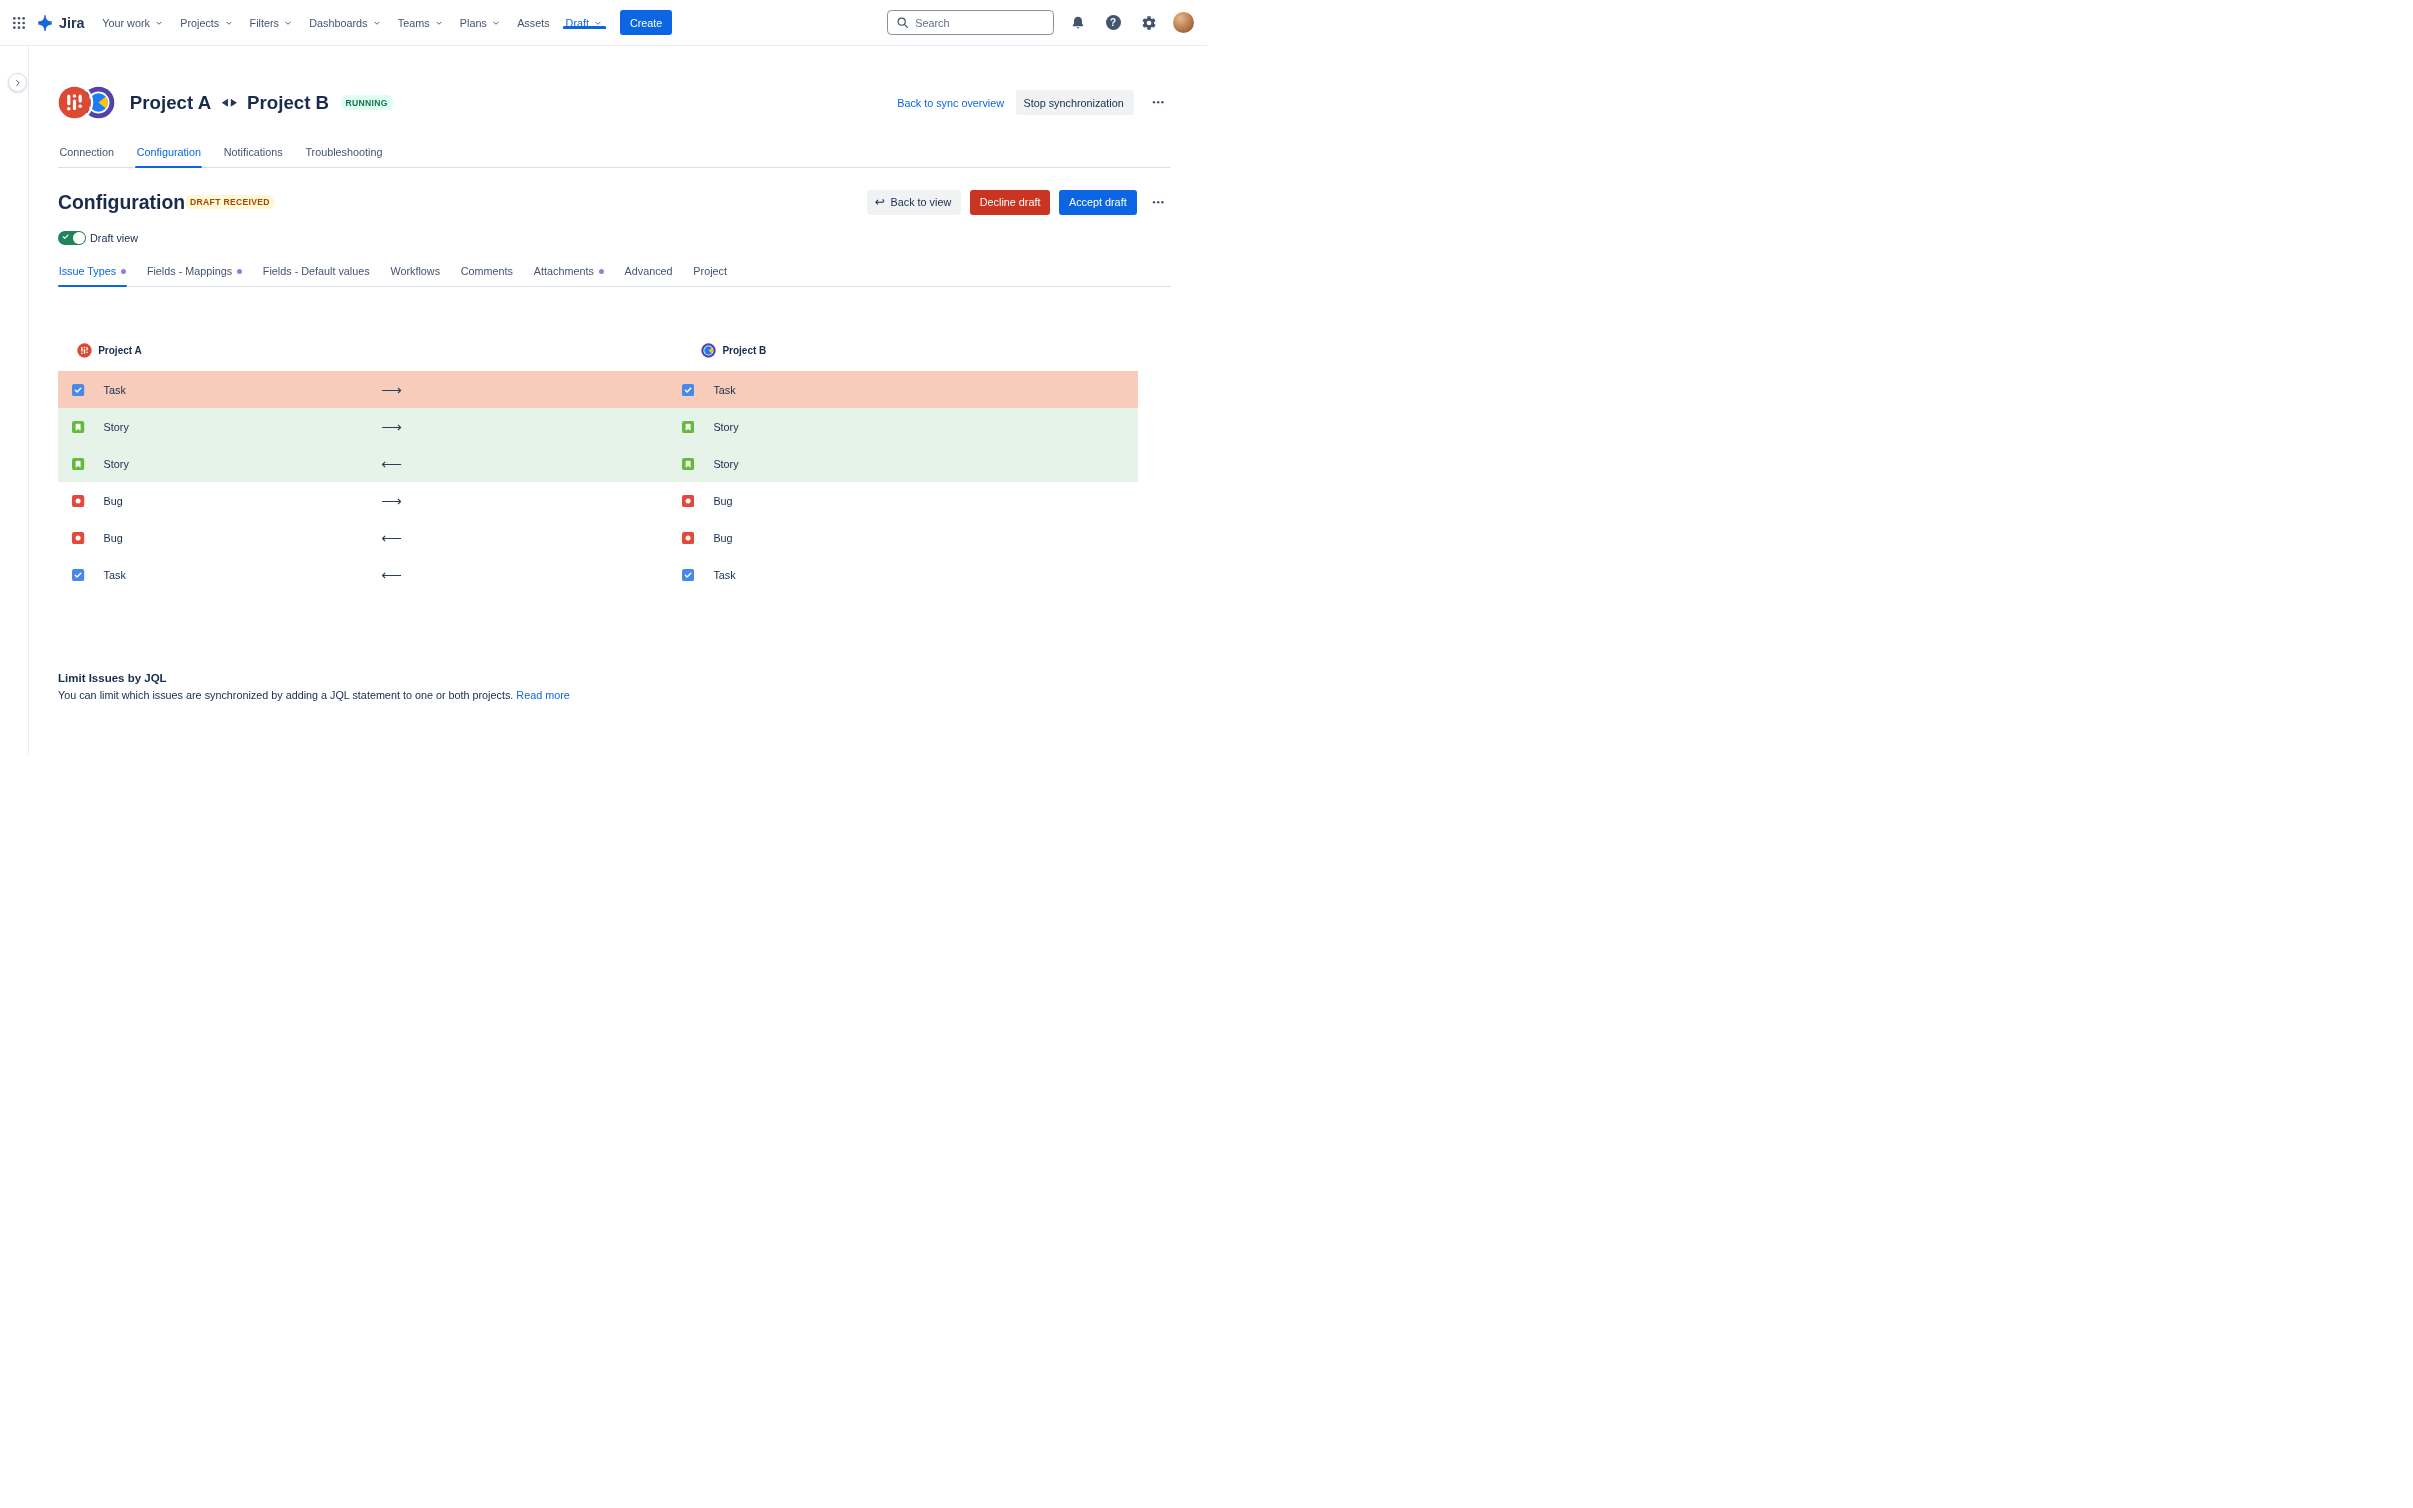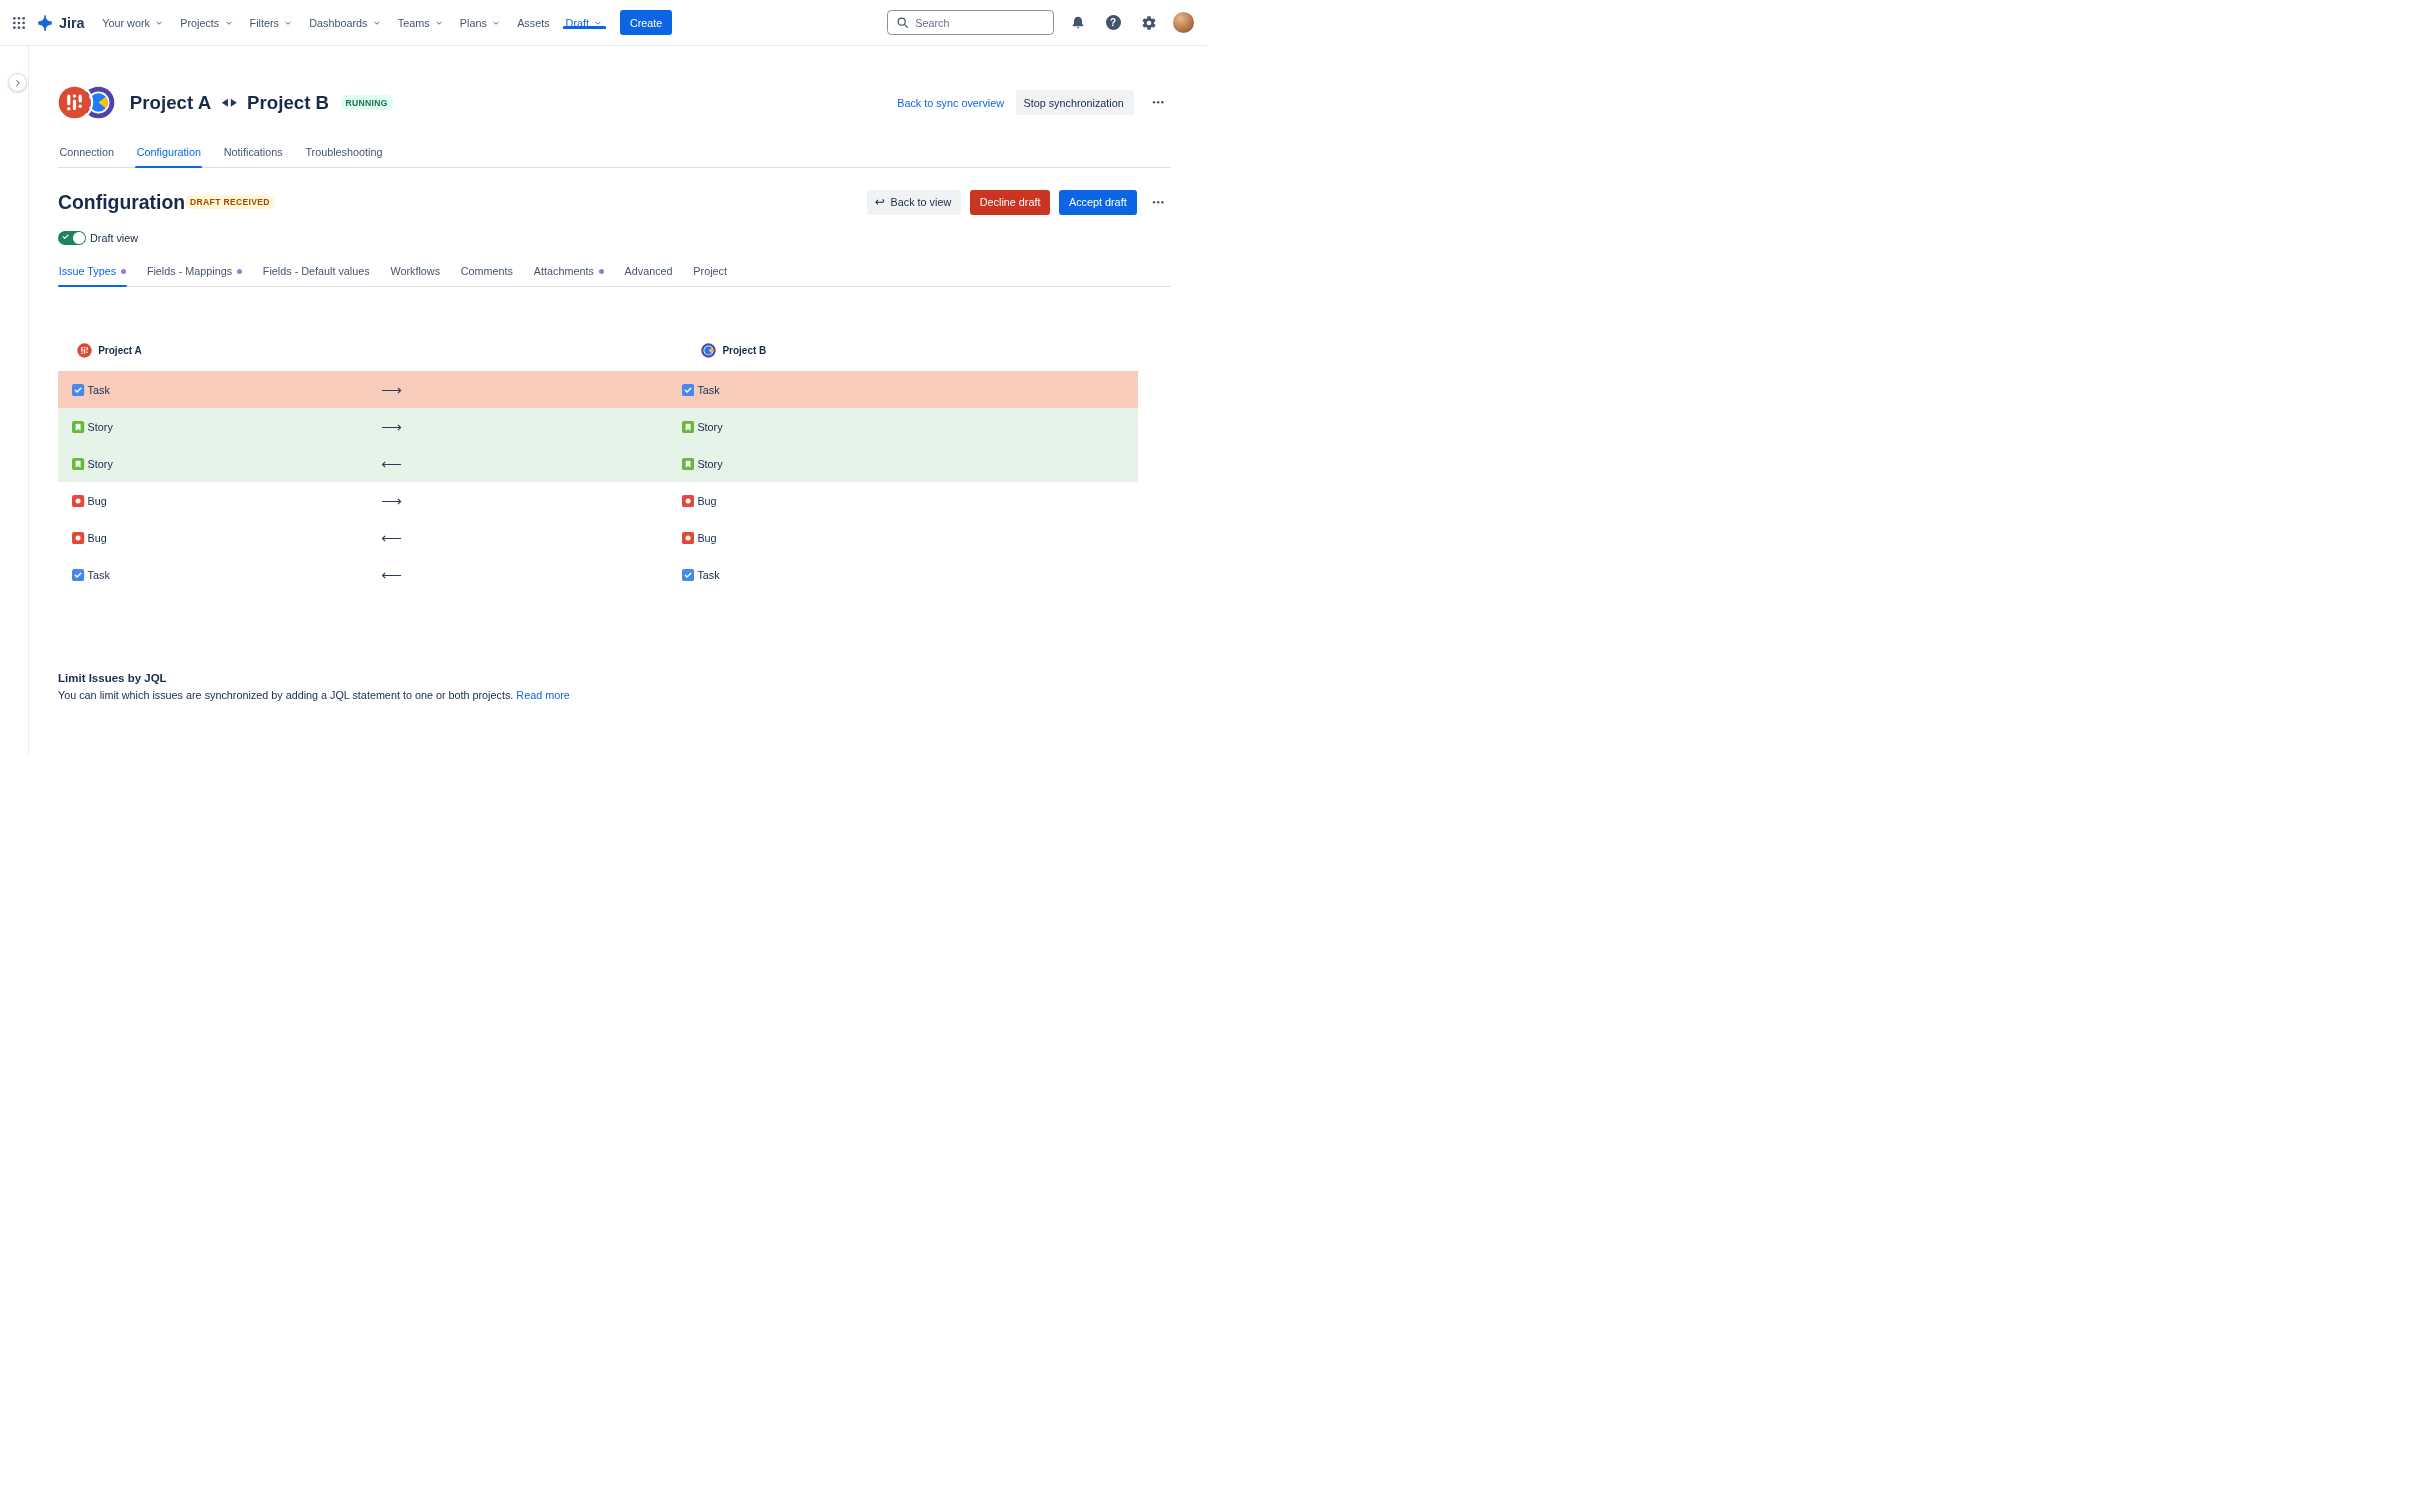--- a/index.html
+++ b/index.html
@@ -121,21 +121,21 @@
   .subtab.active { color:var(--accent-blue,#0C66E4); font-weight:500; }
   .dot { width:5px; height:5px; border-radius:50%; background:var(--dot-purple,#8F7EE7); }
 
   
   .mapping { margin-top:56px; margin-right:33px; }
   .map-head { display:grid; grid-template-columns:57.8% 1fr; margin-bottom:13px; }
   .map-head .head-cell { display:flex; align-items:center; gap:6.5px; padding-left:18.7px; font-size:10px; font-weight:700; color:#172B4D; }
   .map-row { display:grid; grid-template-columns:29.8% 28% 1fr; align-items:center; height:37px; font-size:10.8px; cursor:pointer; }
   .map-row.red { background:var(--row-red,#F8CCBB); }
   .map-row.green { background:var(--row-green,#E5F3E8); }
-  .cell-left, .cell-right { display:flex; align-items:center; gap:3px; }
+  .cell-left, .cell-right { display:flex; align-items:center; gap:19px; }
   .cell-left { padding-left:14.4px; }
   .type-icon { display:flex; align-items:center; }
   .arrow { font-size:14.4px; color:#2C3E5D; line-height:1; padding-left:1.4px; }
 
   
   .jql { margin-top:79px; }
   .jql h3 { font-size:11.5px; font-weight:700; color:#172B4D; margin-bottom:5px; }
   .jql p { font-size:10.8px; color:#172B4D; }
   .jql a { color:var(--accent-blue,#0C66E4); text-decoration:none; cursor:pointer; }
 </style>

